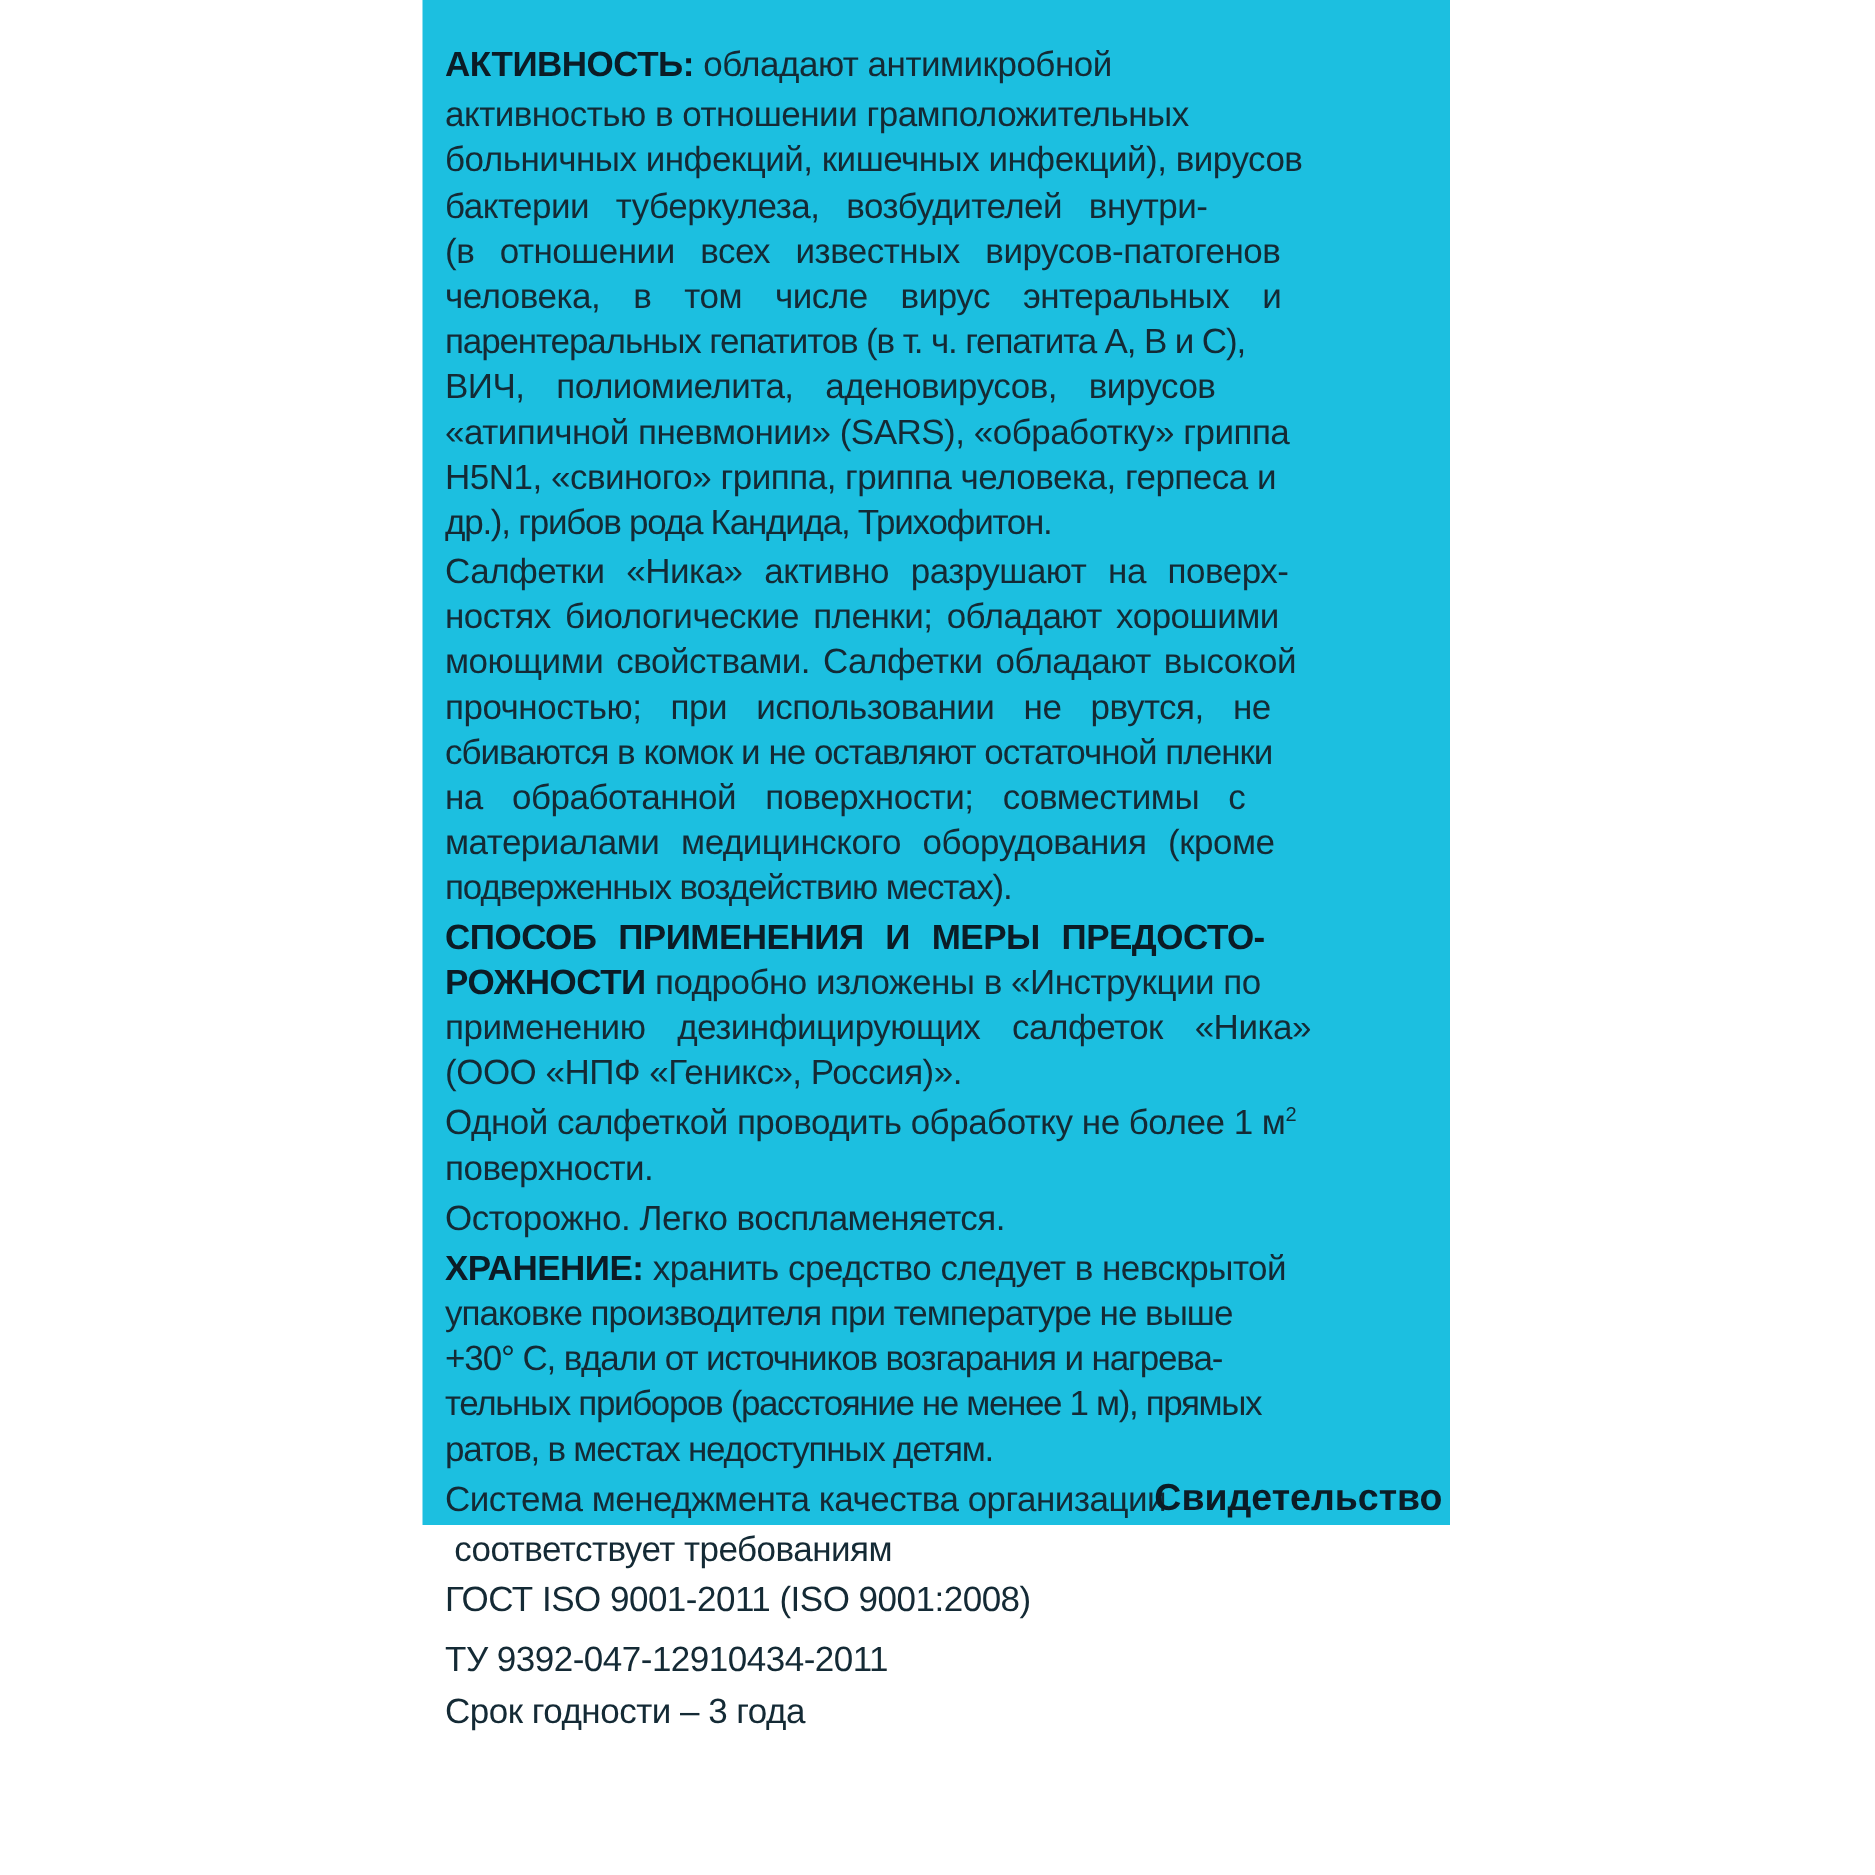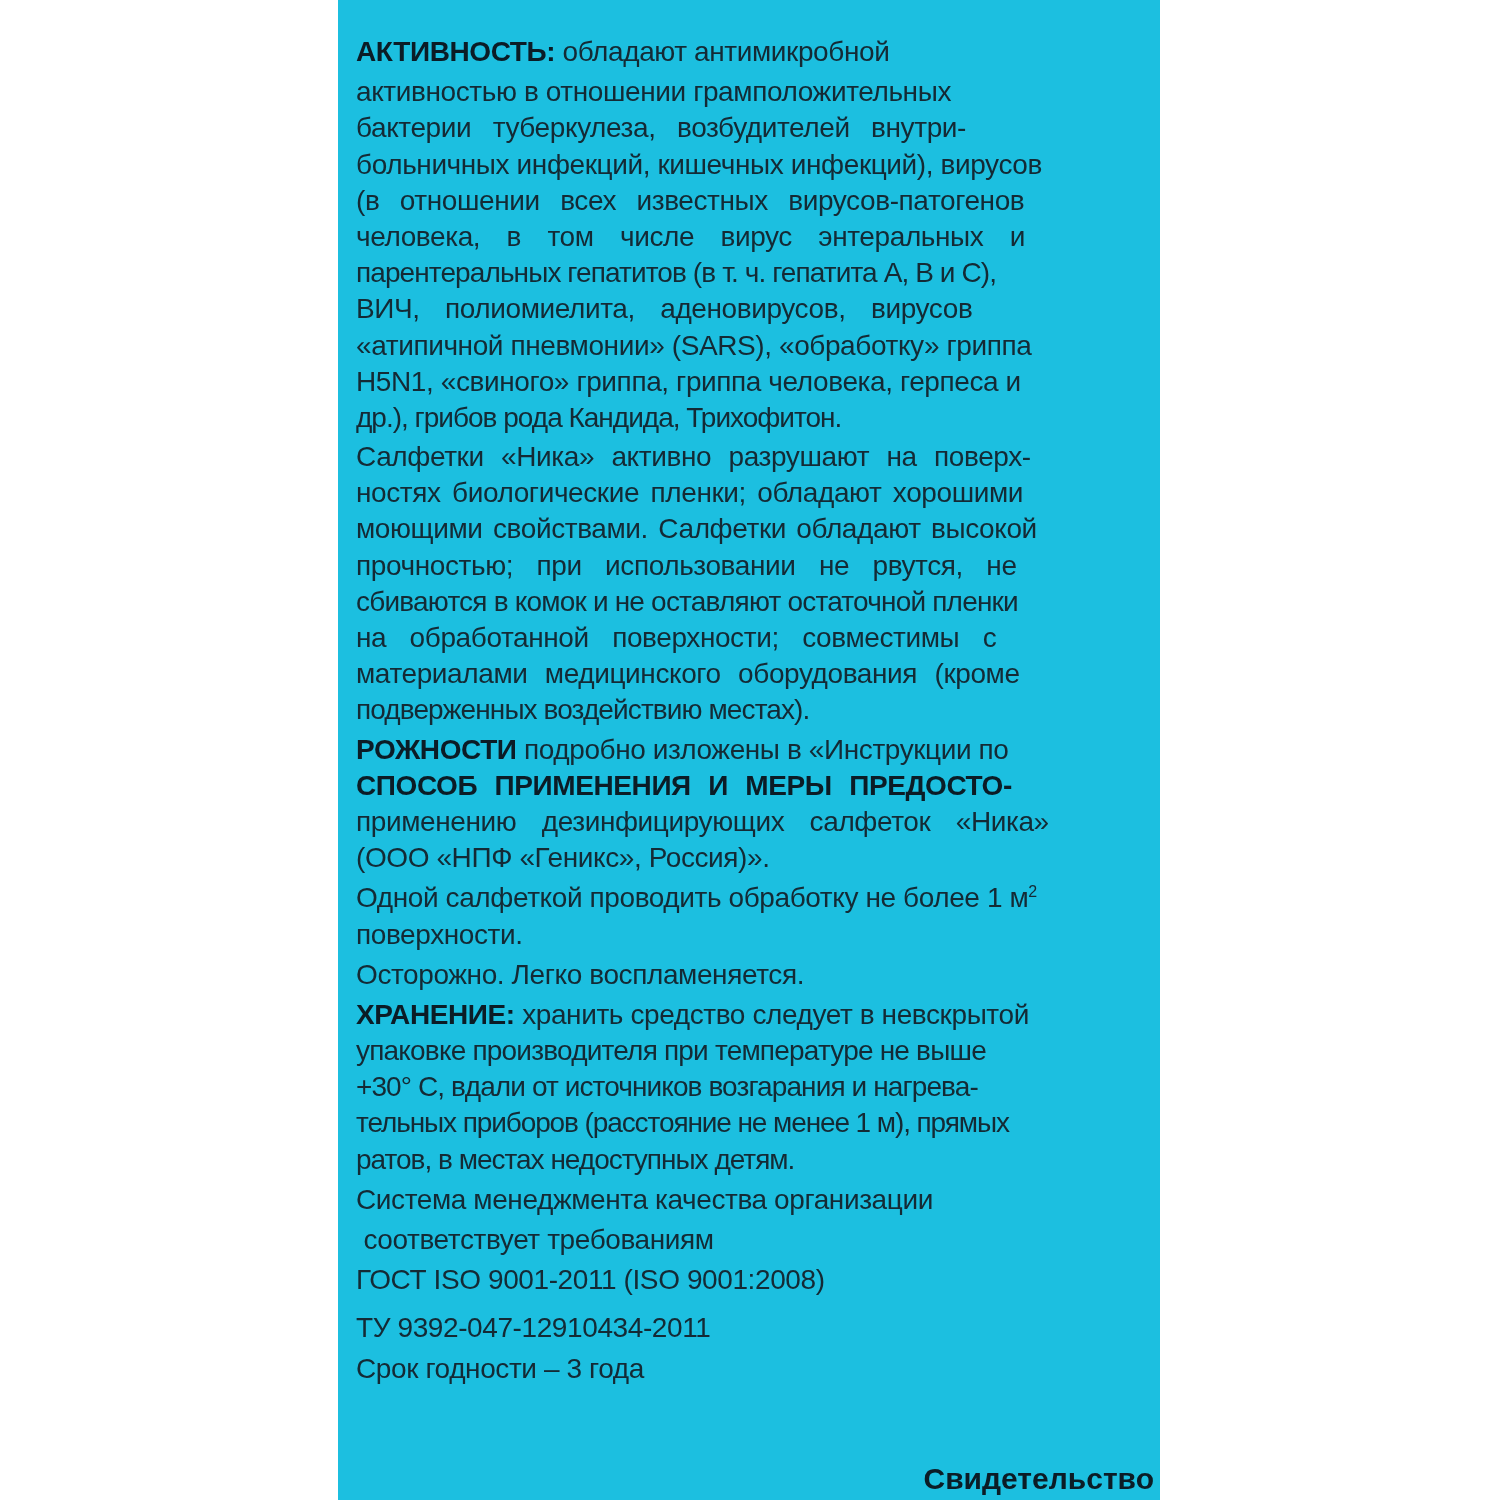--- a/index.html
+++ b/index.html
@@ -8,21 +8,21 @@
       background: #ffffff;
       width: 1500px;
       height: 1500px;
       overflow: hidden;
     }
     .panel {
       position: absolute;
       left: 338px;
       top: 0;
       width: 822px;
-      height: 1500px;
+      height: 1220px;
       background: #1cbfe0;
       box-sizing: border-box;
       padding: 34px 22px 0 18px;
       color: #0f2430;
       font-family: "Liberation Sans", sans-serif;
     }
     .line {
       font-size: 28px;
       line-height: 36.2px;
       height: 36.2px;
@@ -55,22 +55,22 @@
 
 <div class="panel">
 
   <div>
     <div class="line">
       <span class="b">АКТИВНОСТЬ:</span>
       <span>обладают антимикробной</span>
     </div>
     <div class="gap"></div>
     <div class="line justify">активностью в отношении грамположительных</div>
+    <div class="line">больничных инфекций, кишечных инфекций), вирусов</div>
     <div class="line" style="word-spacing:14px">бактерии туберкулеза, возбудителей внутри-</div>
-    <div class="line">больничных инфекций, кишечных инфекций), вирусов</div>
     <div class="line" style="word-spacing:13px">(в отношении всех известных вирусов-патогенов</div>
     <div class="line" style="word-spacing:19px">человека, в том числе вирус энтеральных и</div>
     <div class="line" style="letter-spacing:-0.9px">парентеральных гепатитов (в т. ч. гепатита А, В и С),</div>
     <div class="line" style="word-spacing:18px">ВИЧ, полиомиелита, аденовирусов, вирусов</div>
     <div class="line">«атипичной пневмонии» (SARS),  «обработку» гриппа</div>
     <div class="line">H5N1, «свиного» гриппа, гриппа человека, герпеса и</div>
     <div class="line" style="letter-spacing:-1px">др.), грибов рода Кандида, Трихофитон.</div>
   </div>
 
   <div class="gap-s"></div>
@@ -82,25 +82,25 @@
     <div class="line" style="word-spacing:16px">прочностью; при использовании не рвутся, не</div>
     <div class="line" style="letter-spacing:-0.8px">сбиваются в комок и не оставляют остаточной пленки</div>
     <div class="line" style="word-spacing:16px">на обработанной поверхности; совместимы с</div>
     <div class="line" style="word-spacing:10px">материалами медицинского оборудования (кроме</div>
     <div class="line" style="letter-spacing:-0.9px">подверженных воздействию местах).</div>
   </div>
 
   <div class="gap-s"></div>
 
   <div>
+    <div class="line b" style="word-spacing:10px">СПОСОБ ПРИМЕНЕНИЯ И МЕРЫ ПРЕДОСТО-</div>
     <div class="line">
       <span class="b">РОЖНОСТИ</span>
       <span>подробно изложены в «Инструкции по</span>
     </div>
-    <div class="line b" style="word-spacing:10px">СПОСОБ ПРИМЕНЕНИЯ И МЕРЫ ПРЕДОСТО-</div>
     <div class="line" style="word-spacing:18px">применению дезинфицирующих салфеток «Ника»</div>
     <div class="line">(ООО «НПФ «Геникс», Россия)».</div>
     <div class="gap"></div>
     <div class="line">
       <span>Одной салфеткой проводить обработку не более 1 м</span><span class="sup">2</span>
     </div>
     <div class="line">поверхности.</div>
     <div class="gap"></div>
     <div class="line">Осторожно. Легко воспламеняется.</div>
   </div>

